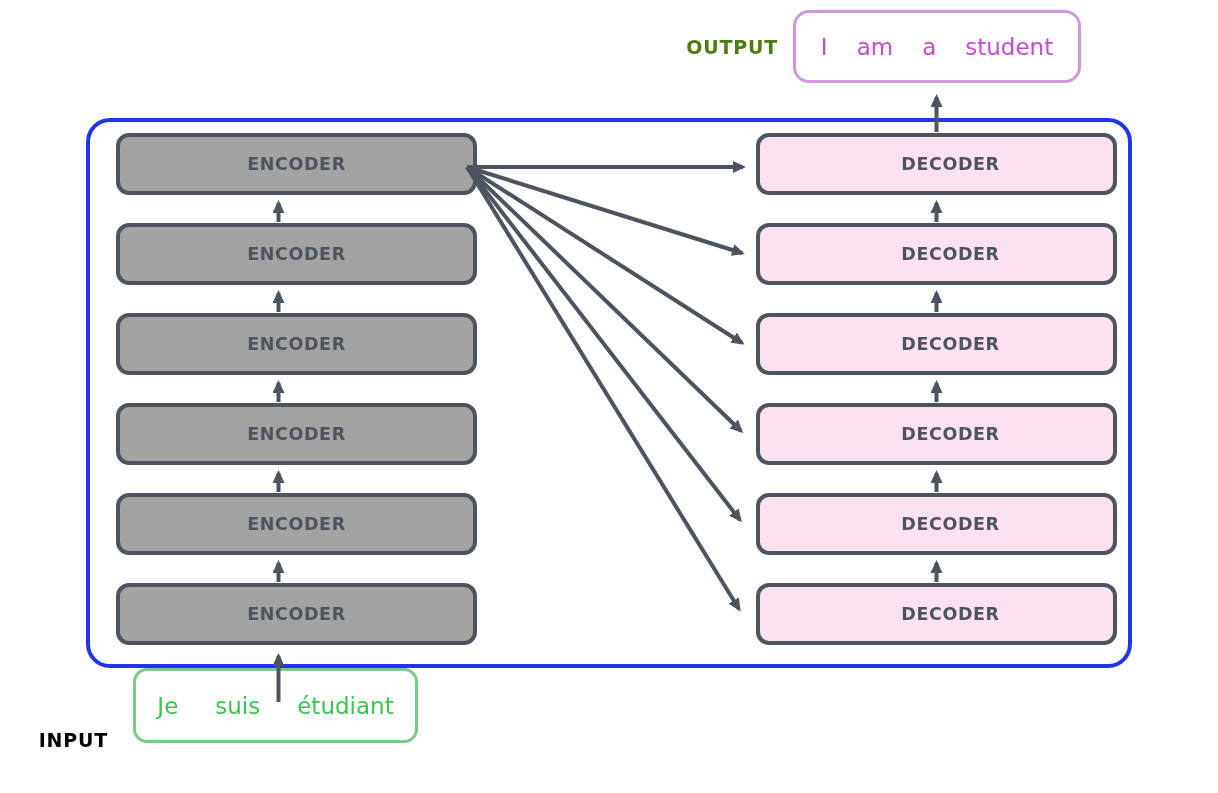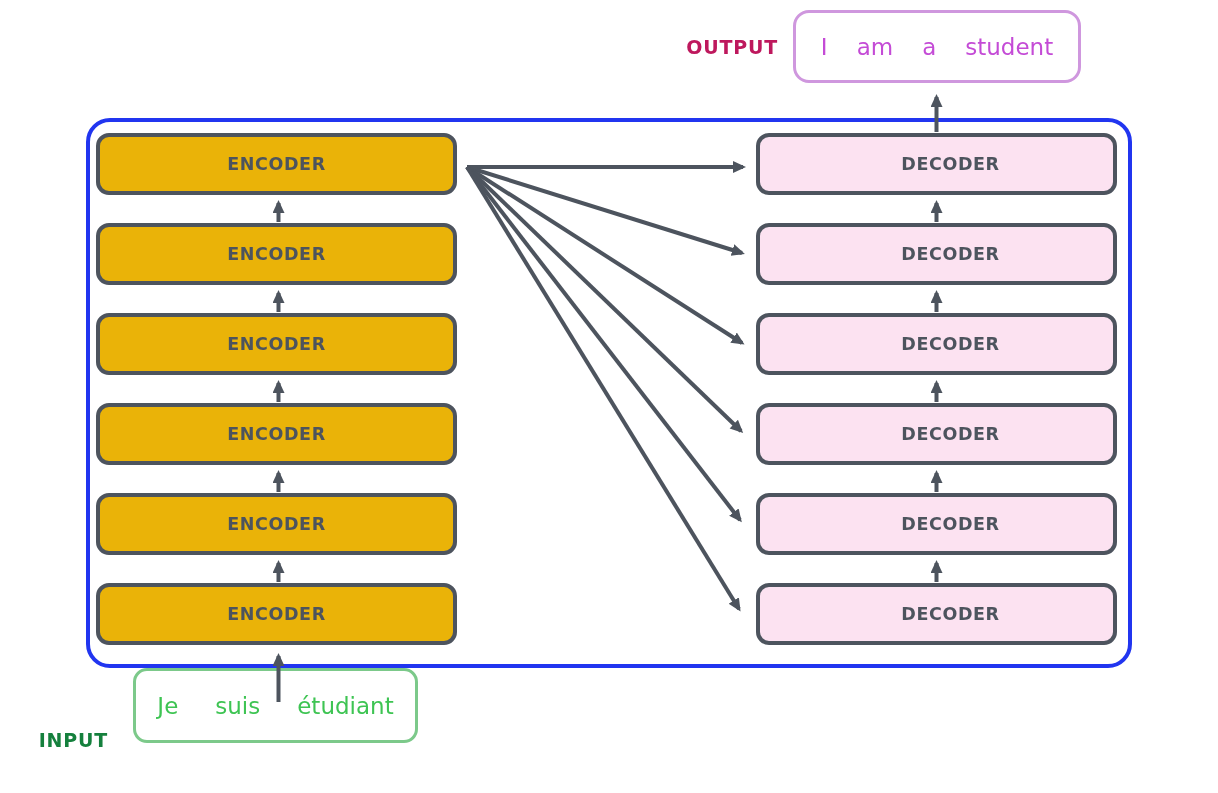--- a/index.html
+++ b/index.html
@@ -10,41 +10,41 @@
   .container-frame{
     position:absolute;left:86px;top:118px;width:1046px;height:550px;
     border:4px solid #2135f0;border-radius:24px;background:#ffffff;box-sizing:border-box;
   }
   .stack-box{
     position:absolute;width:361px;height:62px;box-sizing:border-box;
     border:4px solid #4d545e;border-radius:13px;
     display:flex;align-items:center;justify-content:center;
     font-size:17.5px;font-weight:600;letter-spacing:0.6px;color:#4d545e;
   }
-  .enc{left:96px;background:#eab308;}
+  .enc{left:116px;background:#a3a3a3;}
   .dec{left:756px;background:#fce2f1;padding-left:28px;}
   .io-box{
     position:absolute;box-sizing:border-box;background:#ffffff;
     display:flex;align-items:center;justify-content:center;
     font-size:23px;font-weight:400;
   }
   .input-box{
     left:133px;top:668px;width:285px;height:75px;
     border:3.5px solid #7cc98a;border-radius:14px;color:#3ec453;gap:37px;
   }
   .output-box{
     left:793px;top:10px;width:288px;height:73px;
     border:3.5px solid #cf97de;border-radius:16px;color:#c44bd6;gap:29px;
   }
   .side-label{
     position:absolute;display:flex;align-items:center;justify-content:flex-end;
     font-size:19px;font-weight:600;letter-spacing:0.8px;
   }
-  .input-label{left:38px;top:702px;width:70px;height:75px;color:#15803d;}
-  .output-label{left:686px;top:10px;width:92px;height:73px;color:#be185d;}
+  .input-label{left:38px;top:702px;width:70px;height:75px;color:#000000;}
+  .output-label{left:686px;top:10px;width:92px;height:73px;color:#4d7c0f;}
   svg.arrows{position:absolute;left:0;top:0;width:1218px;height:793px;pointer-events:none;}
   svg.arrows line{stroke:#4d545e;stroke-width:4;}
 </style>
 </head>
 <body>
 
 <div class="stage">
 
   <div class="container-frame"></div>
 

